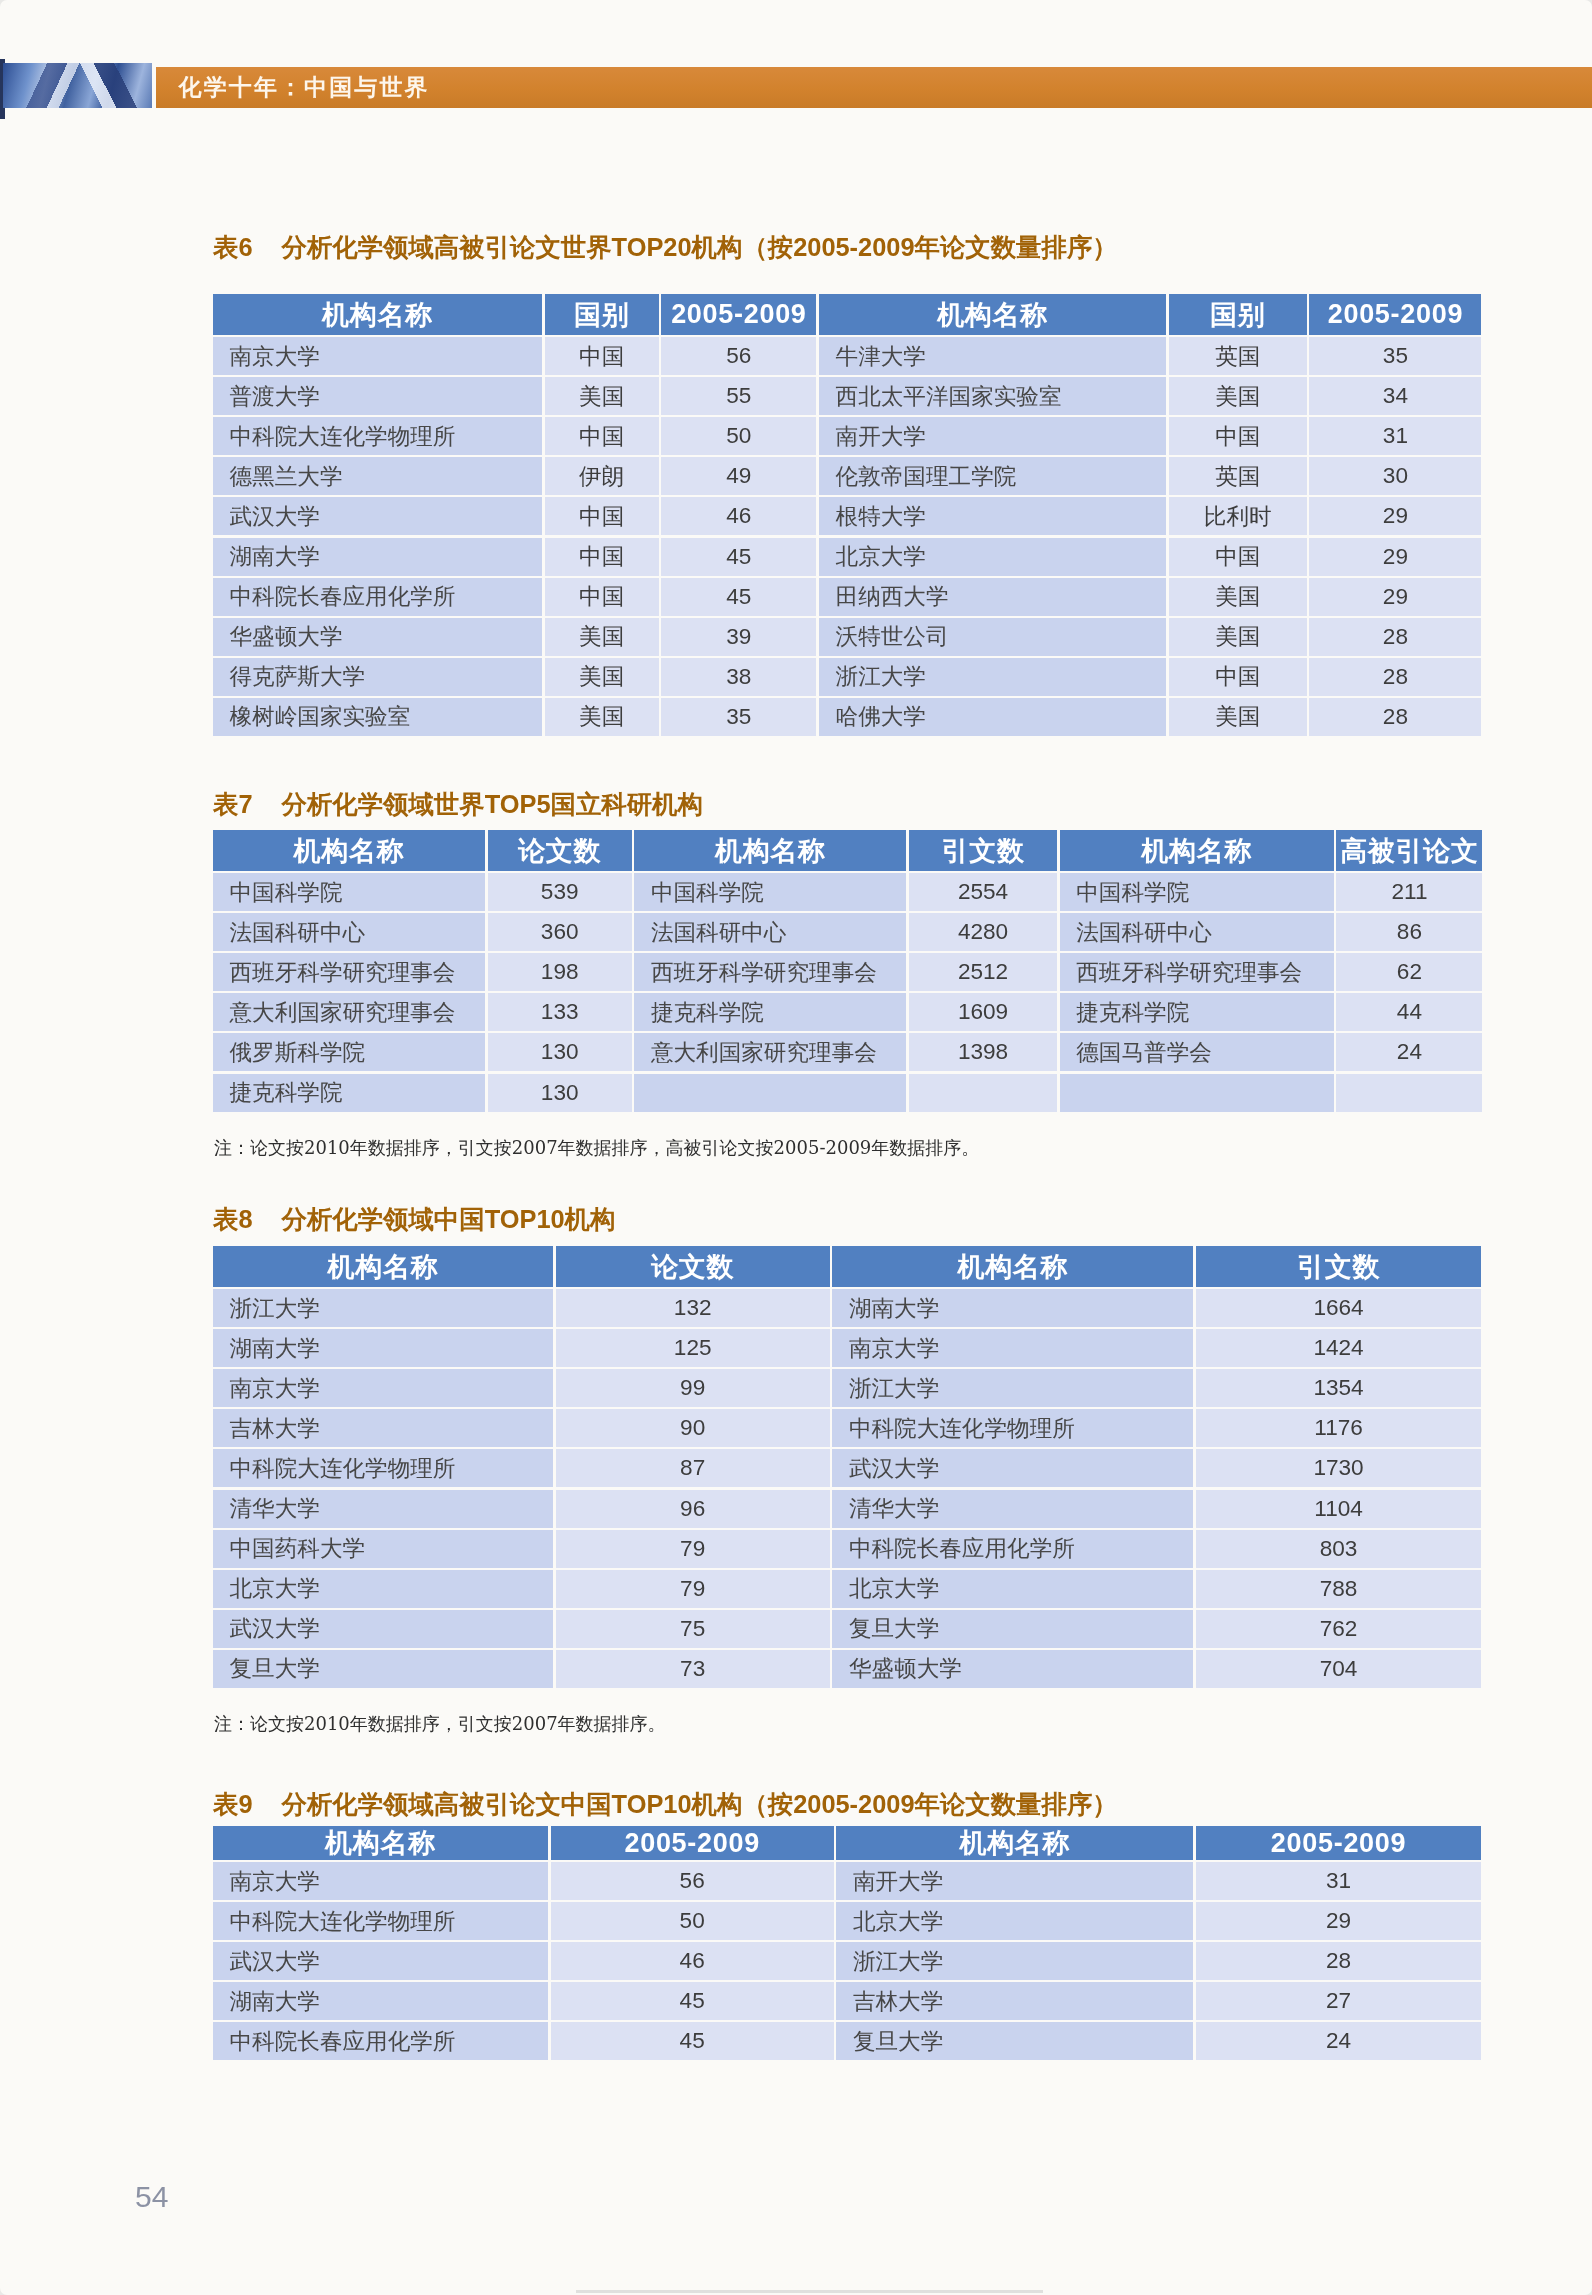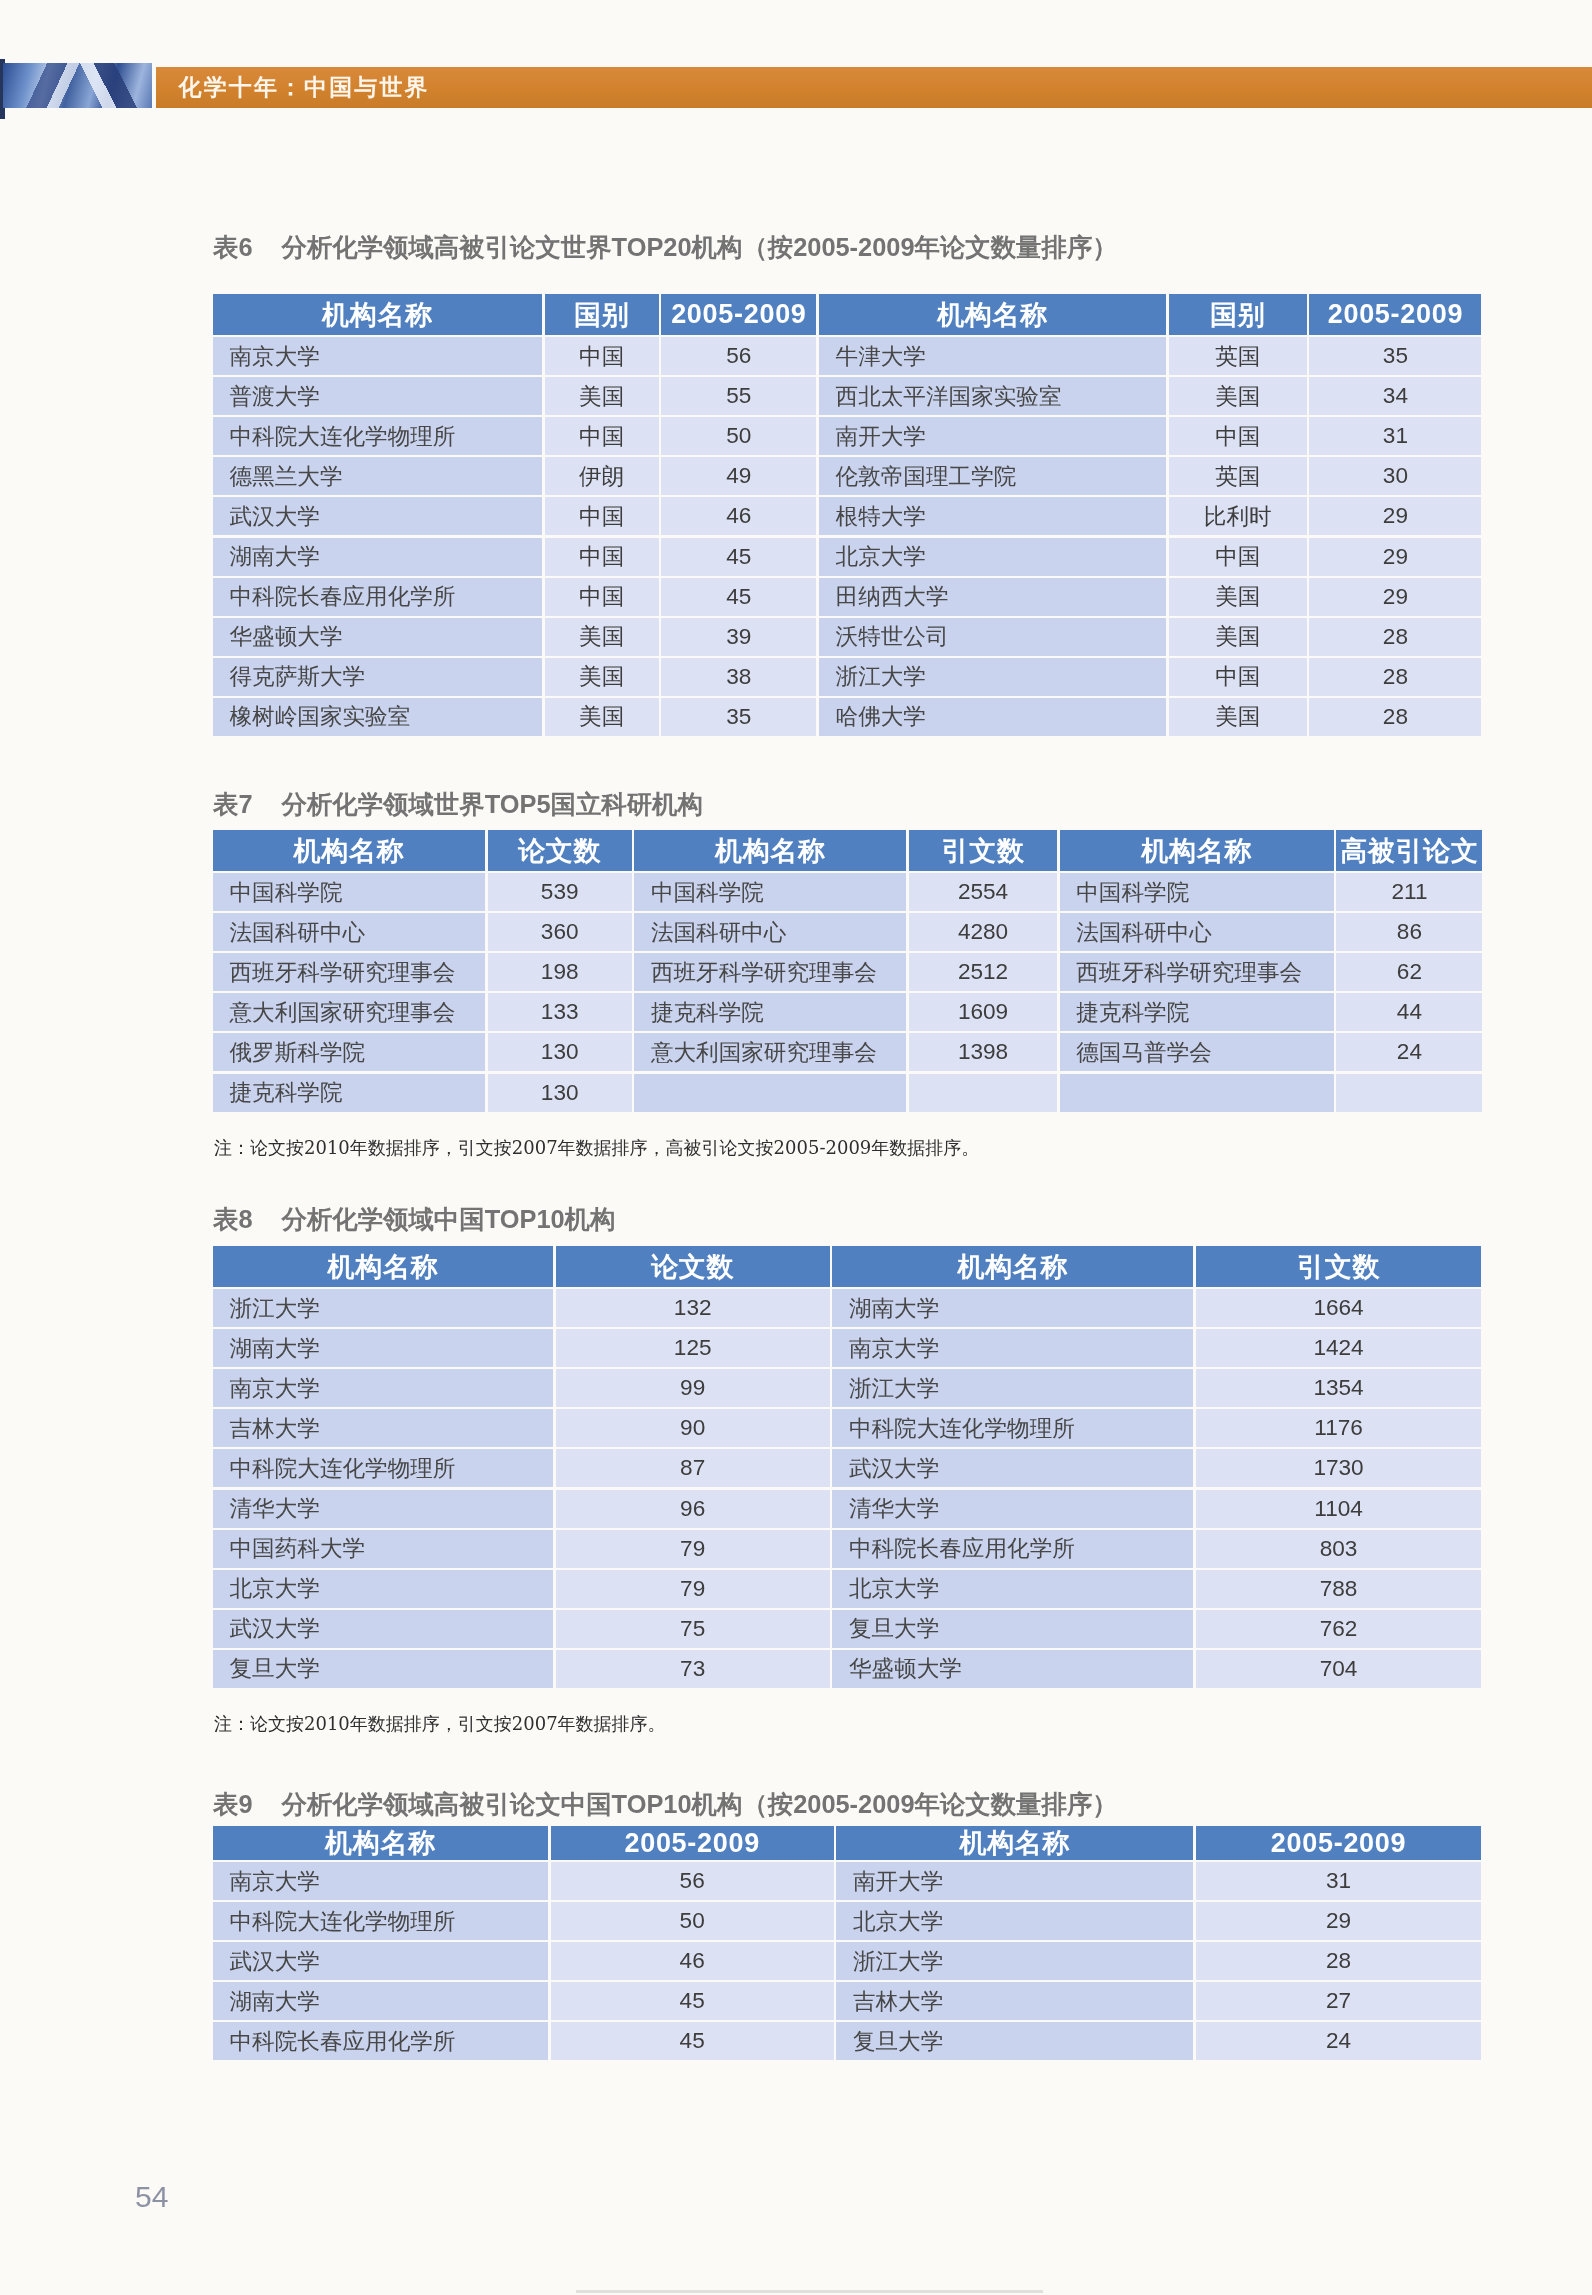--- a/index.html
+++ b/index.html
@@ -1,40 +1,41 @@
 <!DOCTYPE html>
 <html lang="zh" style="font-size:11px"><head>
 <meta charset="utf-8">
 <style>
   html,body{margin:0;padding:0;}
   body{width:1592px;height:2295px;background:#e9e9e7;}
   .page{
     position:relative;width:1592px;height:2295px;background:#fbfaf7;overflow:hidden;
     font-family:"Liberation Sans",sans-serif;
+    border-radius:7px;
   }
   
   .edge-sliver{position:absolute;left:0;top:59px;width:4.8px;height:60px;background:#26355c;}
   .header-photo{
     position:absolute;left:3.4px;top:63px;width:149px;height:45px;
     background:
       linear-gradient(63deg, transparent 0 58%, rgba(235,240,250,.85) 58% 66%, rgba(40,62,120,.85) 66% 78%, transparent 78%),
       linear-gradient(295deg, transparent 0 55%, rgba(225,232,246,.8) 55% 62%, rgba(52,76,138,.75) 62% 74%, transparent 74%),
       linear-gradient(105deg,#2c4d92 0%,#6f92cc 18%,#b9c9e6 30%,#40619f 45%,#8aa6d6 60%,#2e4f92 72%,#9db4dd 88%,#5a7ab5 100%);
   }
   .header-bar{
     position:absolute;left:156px;top:67px;width:1436px;height:41px;
     background:linear-gradient(180deg,#d8893a 0%,#d2822d 55%,#c97b28 100%);
   }
   .header-bar .hb-title{
     display:block;color:#fdf6ec;font-size:23px;font-weight:bold;
     line-height:41px;padding-left:22.6px;letter-spacing:2.1px;
   }
   
   .tbl-title{
-    position:absolute;left:213px;margin:0;color:#737373;
+    position:absolute;left:213px;margin:0;color:#a16207;
     font-size:25.4px;font-weight:bold;white-space:nowrap;
   }
   .tbl-title .tt{margin-left:29px;}
   .note{
     position:absolute;left:214px;font-family:"DejaVu Serif",serif;
     font-size:18px;color:#2e2e2e;white-space:nowrap;
   }
   
   .grid{position:absolute;left:213px;width:1269px;display:grid;gap:2.1px 2.7px;}
   .g6{grid-template-columns:329px 114px 155px 347px 138px 172px;grid-template-rows:41px repeat(10,38px);}

